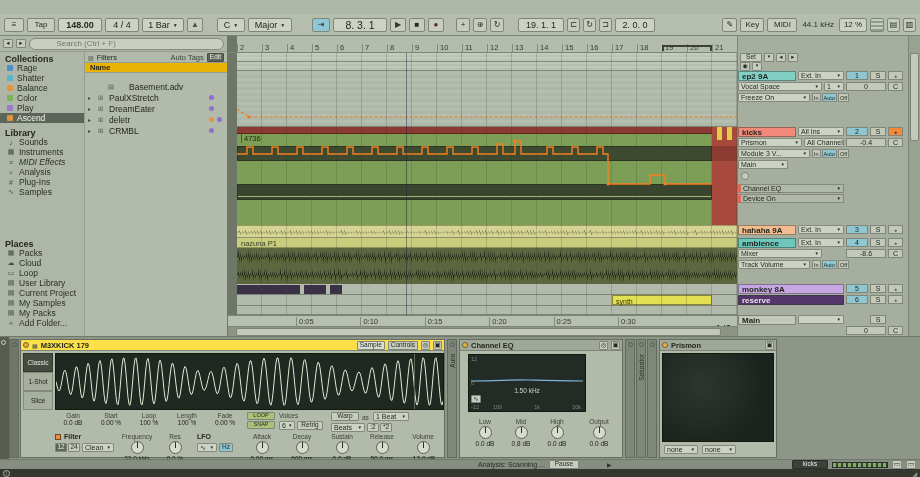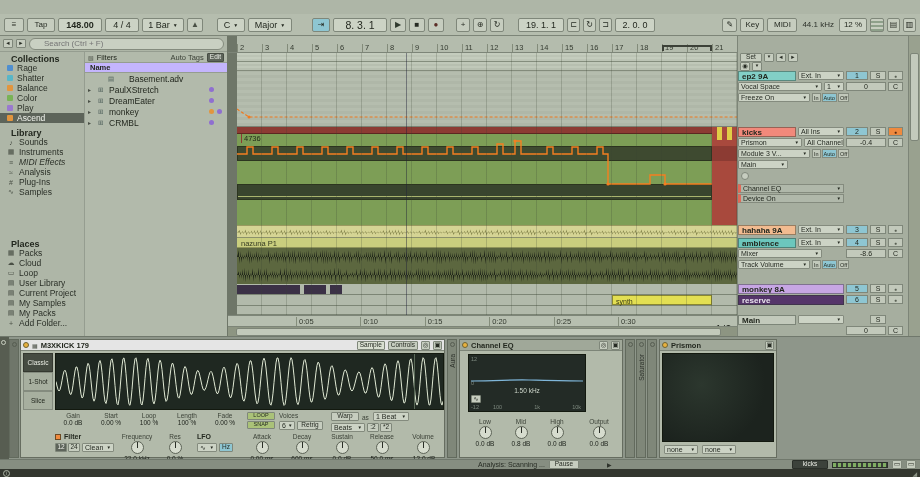--- a/index.html
+++ b/index.html
@@ -25,21 +25,21 @@
       border:1px solid #7f877a;font-size:7px;height:9px;}
   .knob{width:13px;height:13px;border-radius:50%;background:#d6dcce;border:1px solid #5d6457;position:relative;margin:1px auto;}
   .knob::after{content:"";position:absolute;left:50%;top:0;width:1px;height:6px;background:#2a2f27;}
   .stack{position:absolute;text-align:center;font-size:6.5px;line-height:1.15;color:#2e332a;}
   .stack .lab{font-size:6.5px;color:#3b4137;}
   .stack .val{font-size:6.5px;color:#20251e;}
   .vstrip{position:absolute;top:2px;height:119px;width:10px;background:#7f8779;border:1px solid #626a5d;}
   .vstrip .vt{writing-mode:vertical-rl;transform:rotate(180deg);font-size:6.5px;color:#2c312a;
       position:absolute;left:1px;top:14px;}
   .vstrip .dot{position:absolute;top:2px;left:2px;width:5px;height:5px;border-radius:50%;border:1px solid #565d51;}
-  .sideheading{font-size:9px;font-weight:bold;color:#23281f;padding:2px 0 1px 11px;height:11px;}
+  .sideheading{font-size:9px;font-weight:bold;color:#23281f;padding:2px 0 1px 5px;height:11px;}
   .sideitem{display:flex;align-items:center;height:10px;padding-left:7px;font-size:8.5px;gap:4px;color:#2a2f27;}
   .csq{width:6px;height:6px;border-radius:1px;background:transparent;flex:0 0 auto;}
   .sicon{width:8px;font-size:7px;color:#4a5046;flex:0 0 auto;text-align:center;}
   .laneheader{position:absolute;left:0;width:106px;height:9px;display:flex;align-items:center;
       background:#b0b8aa;border:1px solid #848b7e;border-left:3px solid #e06a58;font-size:7px;padding:0 2px;}
   .mon{display:inline-flex;align-items:center;justify-content:center;border:1px solid #848b7e;
       background:#c2c9bb;font-size:5.5px;height:9px;padding:0 1px;}
   .mon.on{background:#8ec6d2;}
   .seg{border-bottom:1px solid rgba(80,90,72,.55);}
   .tick-cell{width:25px;flex:0 0 auto;font-size:7.5px;color:#343a30;padding-left:2px;border-left:1px solid rgba(70,80,60,.45);height:8px;line-height:8px;}
@@ -95,21 +95,21 @@
     <span class="chip" style="width:14px;background:repeating-linear-gradient(0deg,#8ea08a 0 2px,#c6cdbf 2px 4px);"></span>
     <span class="chip" style="width:13px;">▤</span>
     <span class="chip" style="width:13px;">▥</span>
   </div>
 
   <div class="abs" style="left:0;top:36px;width:228px;height:300px;background:#aeb6a7;border-right:1px solid #6e7668;">
 
     <div class="row" style="height:16px;padding:0 3px;gap:3px;border-bottom:1px solid #959d90;">
       <span class="chip sm" style="width:10px;">◂</span>
       <span class="chip sm" style="width:10px;">▸</span>
-      <span class="row" style="flex:1;height:12px;background:#c9d0c2;border:1px solid #848b7e;border-radius:6px;padding:0 4px;gap:3px;">
+      <span class="row" style="flex:1;height:12px;background:#c9d0c2;border:1px solid #848b7e;border-radius:6px;padding:0 4px;gap:3px;justify-content:center;">
         <span style="width:7px;height:7px;border:1px solid #59605'4;border:1px solid #596054;border-radius:50%;position:relative;display:inline-block;"></span>
         <input style="border: none; background: transparent; outline: none; font-size: 8px; color: rgb(58, 64, 54); width: 150px; font-family: inherit;" placeholder="Search (Ctrl + F)">
       </span>
     </div>
     <div class="row" style="align-items:stretch;height:284px;">
 
       <div style="width:85px;border-right:1px solid #959d90;overflow:hidden;">
         <div class="sideheading">Collections</div>
         <div>
           <div class="sideitem">
@@ -220,25 +220,25 @@
       </div>
 
       <div style="flex:1;background:#b2baab;">
         <div class="row" style="height:11px;padding:0 3px;gap:3px;border-bottom:1px solid #959d90;">
           <span style="font-size:6px;color:#4a5046;">▧</span>
           <span style="font-size:7.5px;">Filters</span>
           <span style="margin-left:auto;"></span>
           <span style="font-size:7.5px;color:#3b4137;margin-left:40px;">Auto Tags</span>
           <span class="chip sm" style="background:#5d645a;color:#eef1ea;border-color:#474d44;">Edit</span>
         </div>
-        <div class="row" style="height:10px;padding:0 5px;border-bottom:1px solid #959d90;background:#c4b5fd;">
+        <div class="row" style="height:10px;padding:0 5px;border-bottom:1px solid #959d90;background:#eab308;">
           <span style="font-size:7.5px;font-weight:bold;">Name</span>
         </div>
         <div>
-          <div class="row" style="height:11px;padding:0 3px;gap:13px;">
+          <div class="row" style="height:11px;padding:0 3px;gap:13px;margin-top:8px;">
             <span style="width:7px;font-size:6px;color:#4a5046;"></span>
             <span style="width:8px;font-size:6.5px;color:#53645e;">▤</span>
             <span style="font-size:8.5px;overflow:hidden;white-space:nowrap;flex:1;">Basement.adv</span>
             <span style="width:5px;height:5px;border-radius:50%;flex:0 0 auto;"></span>
             <span style="width:5px;height:5px;border-radius:50%;flex:0 0 auto;margin-right:2px;"></span>
           </div>
 
           <div class="row" style="height:11px;padding:0 3px;gap:3px;">
             <span style="width:7px;font-size:6px;color:#4a5046;">▸</span>
             <span style="width:8px;font-size:6.5px;color:#53645e;">⊞</span>
@@ -251,21 +251,21 @@
             <span style="width:7px;font-size:6px;color:#4a5046;">▸</span>
             <span style="width:8px;font-size:6.5px;color:#53645e;">⊞</span>
             <span style="font-size:8.5px;overflow:hidden;white-space:nowrap;flex:1;">DreamEater</span>
             <span style="width: 5px; height: 5px; border-radius: 50%; flex: 0 0 auto; background: rgb(143, 111, 208);"></span>
             <span style="width:5px;height:5px;border-radius:50%;flex:0 0 auto;margin-right:2px;"></span>
           </div>
 
           <div class="row" style="height:11px;padding:0 3px;gap:3px;">
             <span style="width:7px;font-size:6px;color:#4a5046;">▸</span>
             <span style="width:8px;font-size:6.5px;color:#53645e;">⊞</span>
-            <span style="font-size:8.5px;overflow:hidden;white-space:nowrap;flex:1;">monkey</span>
+            <span style="font-size:8.5px;overflow:hidden;white-space:nowrap;flex:1;">deletr</span>
             <span style="width: 5px; height: 5px; border-radius: 50%; flex: 0 0 auto; background: rgb(226, 149, 62);"></span>
             <span style="width: 5px; height: 5px; border-radius: 50%; flex: 0 0 auto; margin-right: 2px; background: rgb(143, 111, 208);"></span>
           </div>
 
           <div class="row" style="height:11px;padding:0 3px;gap:3px;">
             <span style="width:7px;font-size:6px;color:#4a5046;">▸</span>
             <span style="width:8px;font-size:6.5px;color:#53645e;">⊞</span>
             <span style="font-size:8.5px;overflow:hidden;white-space:nowrap;flex:1;">CRMBL</span>
             <span style="width: 5px; height: 5px; border-radius: 50%; flex: 0 0 auto; background: rgb(143, 111, 208);"></span>
             <span style="width:5px;height:5px;border-radius:50%;flex:0 0 auto;margin-right:2px;"></span>
@@ -534,21 +534,21 @@
   <div class="abs" style="left:0;top:336px;width:920px;height:123px;background:#8e968a;border-top:1px solid #70786c;">
 
     <div class="abs" style="left:0;top:0;width:9px;height:123px;background:#575d51;">
       <span style="position:absolute;left:1px;top:3px;width:5px;height:5px;border:1px solid #c8cfc0;border-radius:50%;"></span>
     </div>
     <div class="vstrip" style="left:9px;background:#6f766a;">
         <span class="dot"></span>
       </div>
 
     <div class="abs" style="left:20px;top:2px;width:425px;height:119px;background:#b2baaa;border:1px solid #666d60;">
-      <div class="row" style="height:11px;background:#e5e5e5;border-bottom:1px solid #7d8578;padding:0 2px;gap:3px;">
+      <div class="row" style="height:11px;background:#fde047;border-bottom:1px solid #7d8578;padding:0 2px;gap:3px;">
         <span style="width:6px;height:6px;border-radius:50%;background:#e8b13e;border:1px solid #6d6335;"></span>
         <span style="font-size:6px;color:#4a5046;">▦</span>
         <span style="font-size:7.5px;font-weight:bold;">M3XKICK 179</span>
         <span style="margin-left:auto;"></span>
         <span class="chip sm" style="background:#d9dfd1;">Sample</span>
         <span class="chip sm">Controls</span>
         <span class="chip sm" style="width:9px;">◎</span>
         <span class="chip sm" style="width:9px;">▣</span>
       </div>
 

